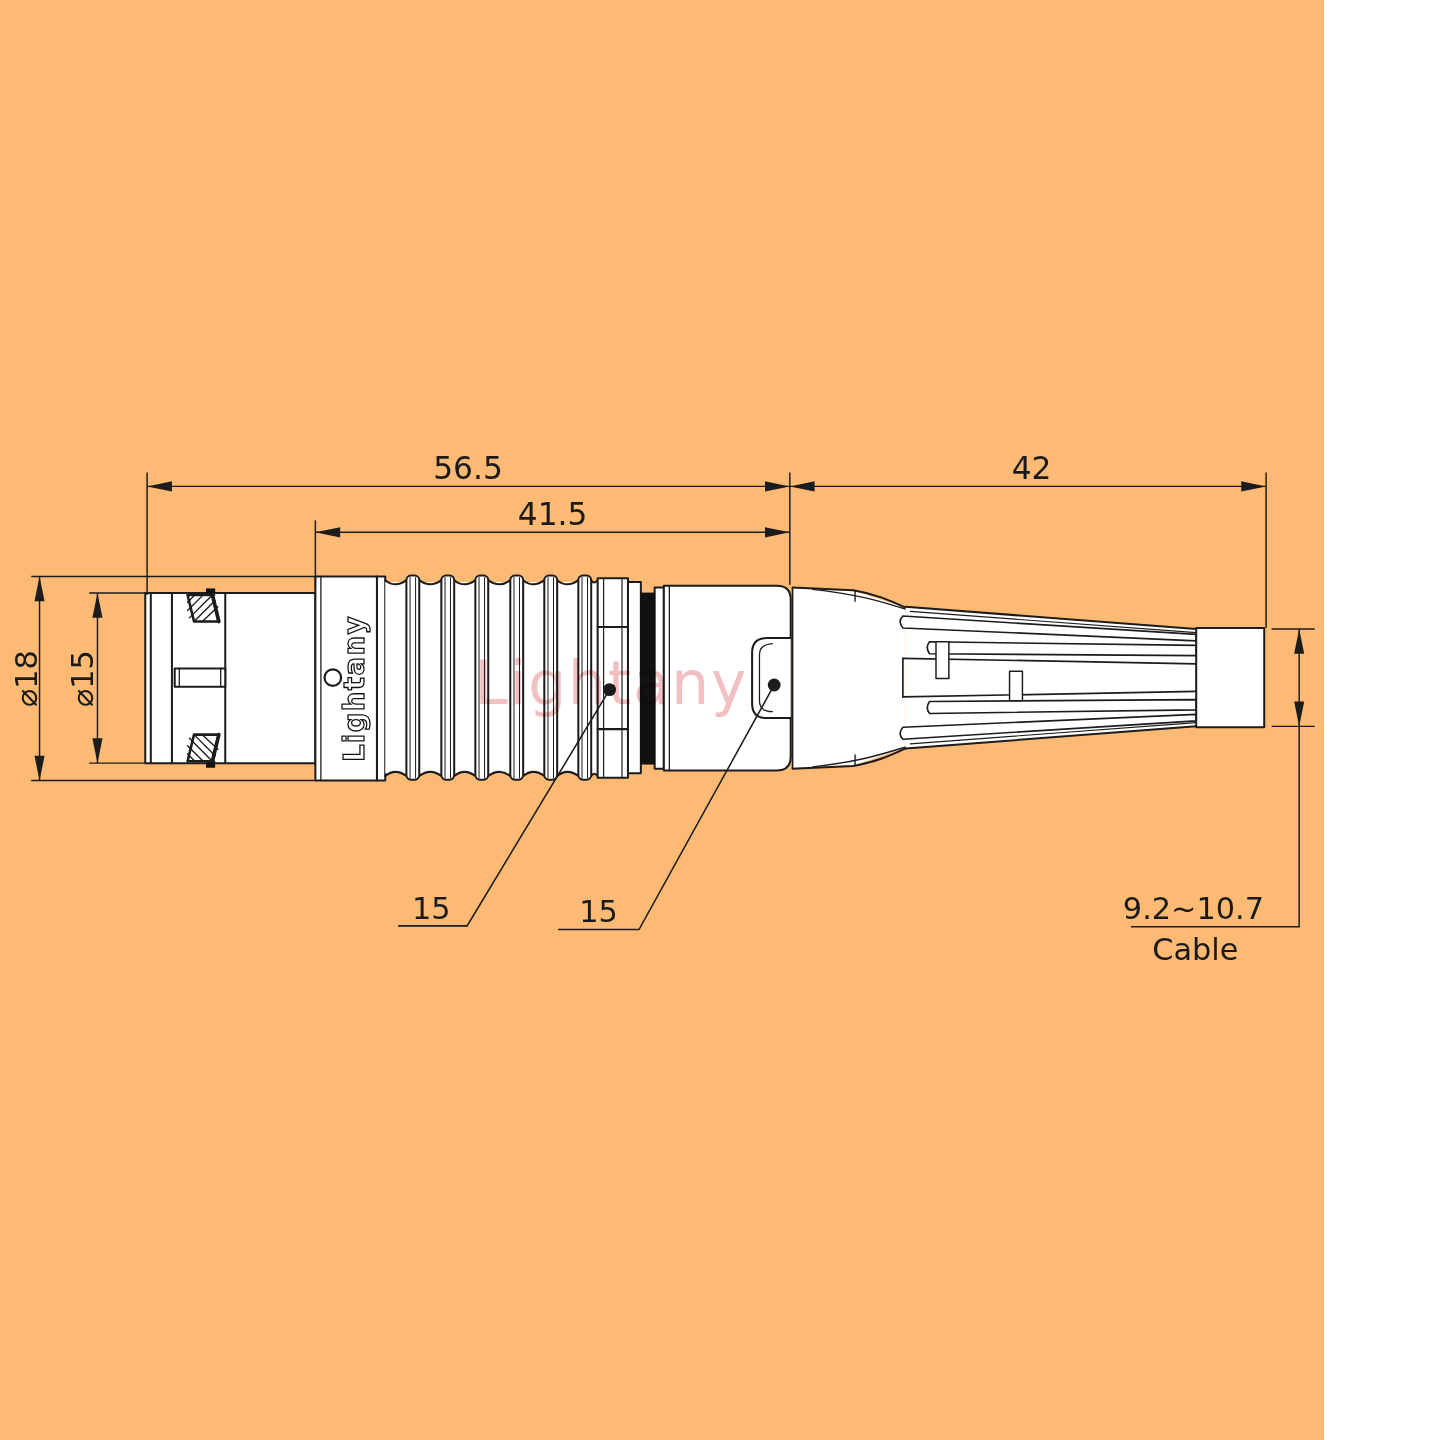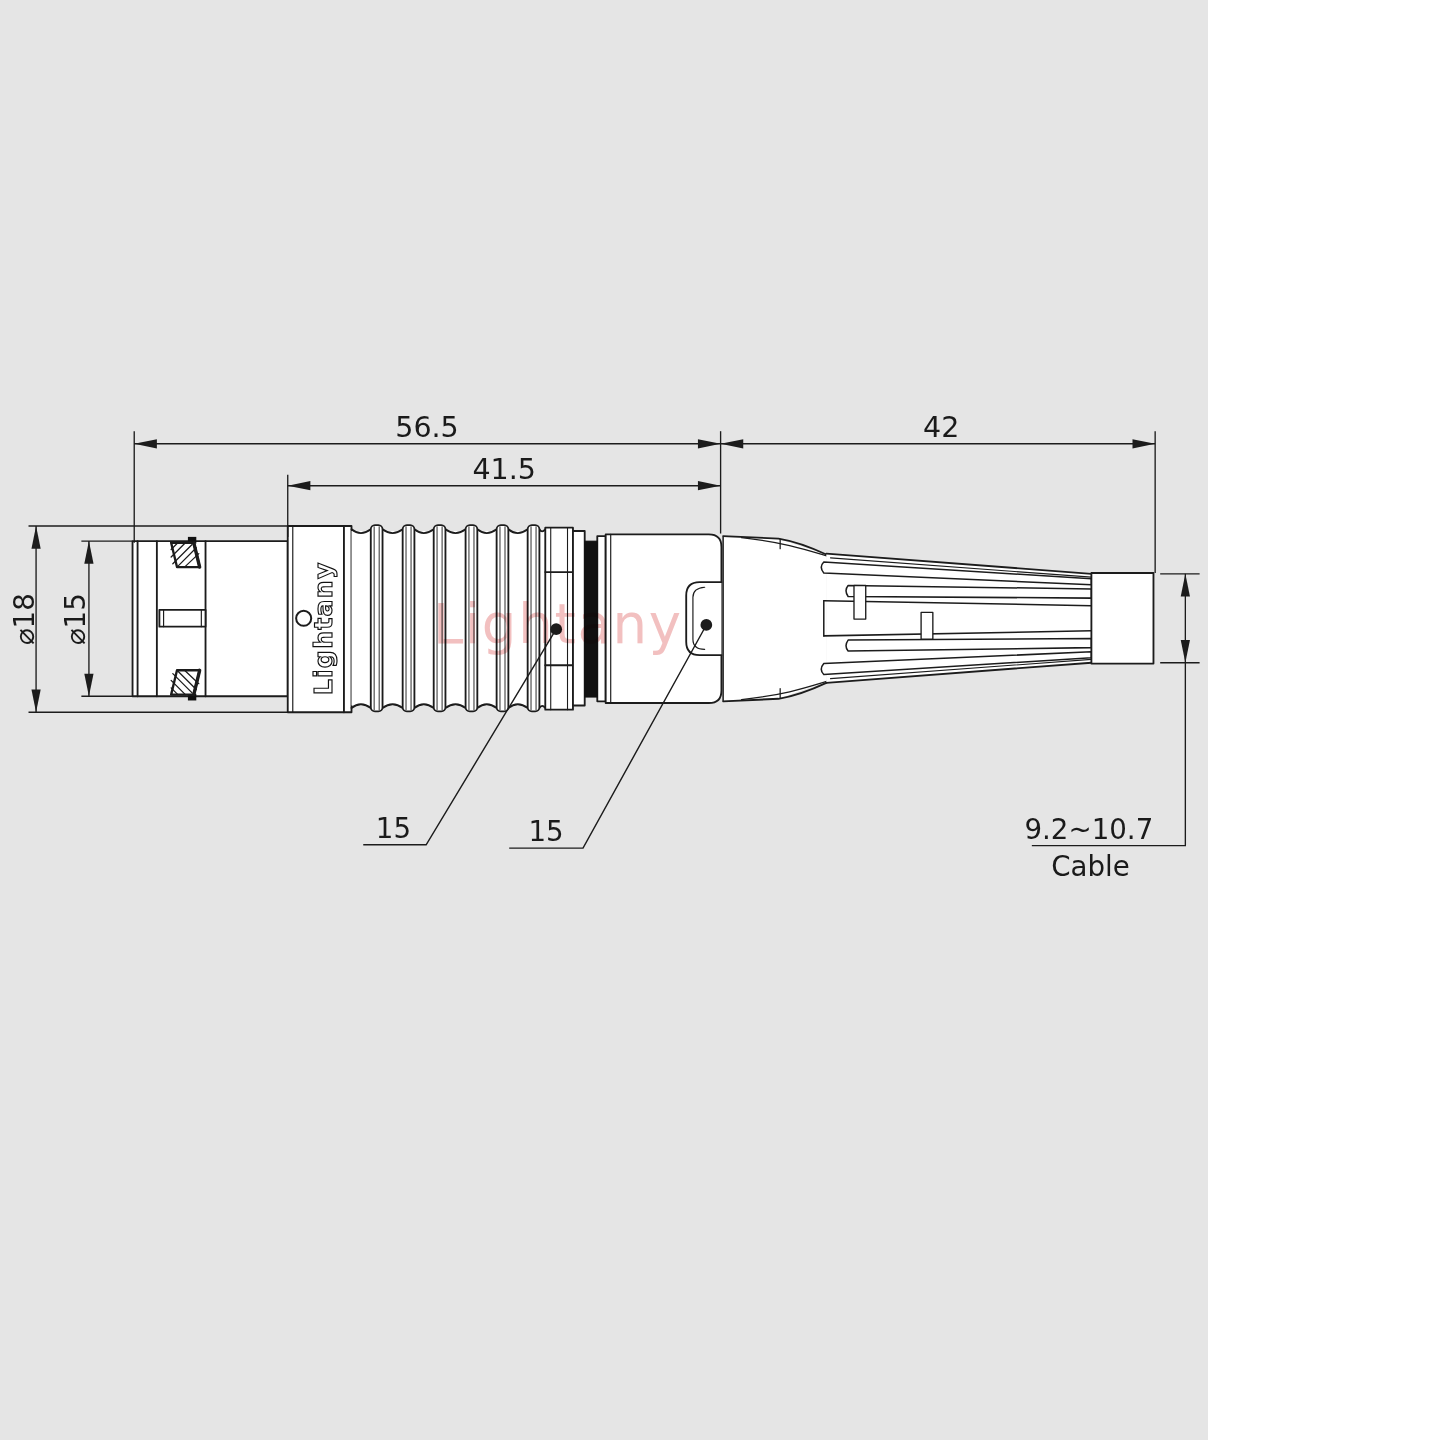--- a/index.html
+++ b/index.html
@@ -2,23 +2,23 @@
 <html><head>
 <meta charset="utf-8">
 <style>
   html, body {
     margin: 0;
     padding: 0;
     background: #ffffff;
   }
   .canvas {
     position: relative;
-    width: 1208px;
+    width: 1324px;
     height: 1440px;
-    background: #e5e5e5;
+    background: #fdba74;
     overflow: hidden;
     font-family: "DejaVu Sans", "Liberation Sans", sans-serif;
   }
   svg { position: absolute; inset: 0; display: block; }
   text {
     font-family: "DejaVu Sans", "Liberation Sans", sans-serif;
     fill: #1a1a1a;
   }
   .dim-text { font-size: 34px; }
   .callout-text { font-size: 33px; }

